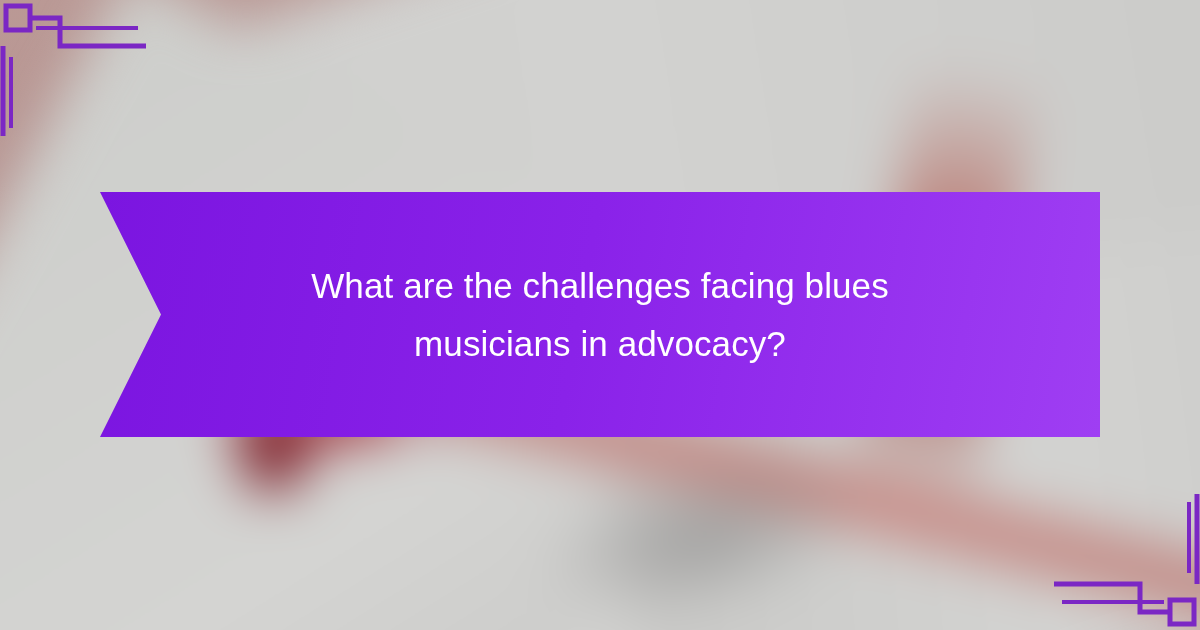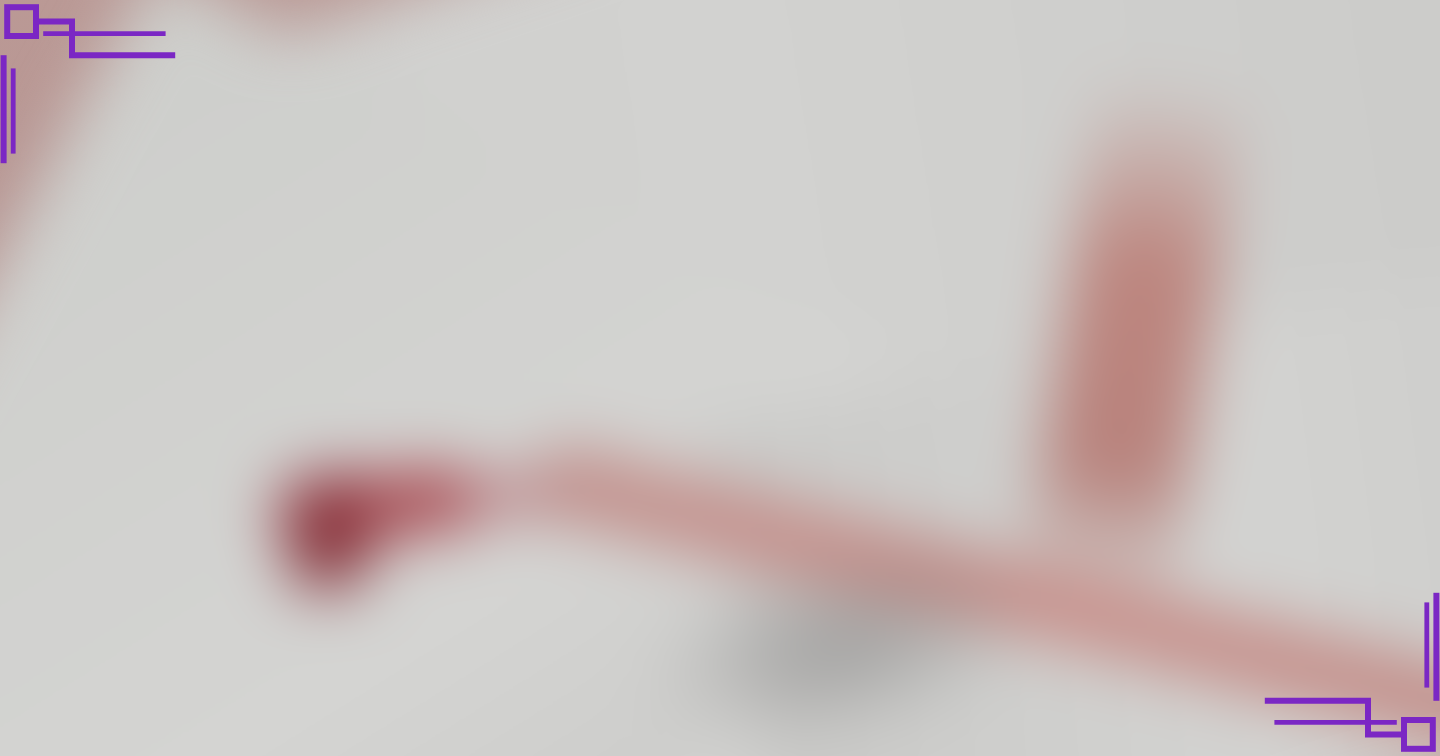--- a/index.html
+++ b/index.html
@@ -203,14 +203,17 @@
         <path d="M30 18 H 60 V 46 H 146"></path>
         <path d="M3 46 V 136"></path>
       </g>
       <g stroke="#7b27c4" stroke-width="4" fill="none">
         <path d="M36 28 H 138"></path>
         <path d="M11 57 V 128"></path>
       </g>
     </svg>
   </div>
 
+  <div class="banner">
+    <h1 class="banner-text">What are the challenges facing blues musicians in advocacy?</h1>
+  </div>
 
 </div>
 
 </body></html>

